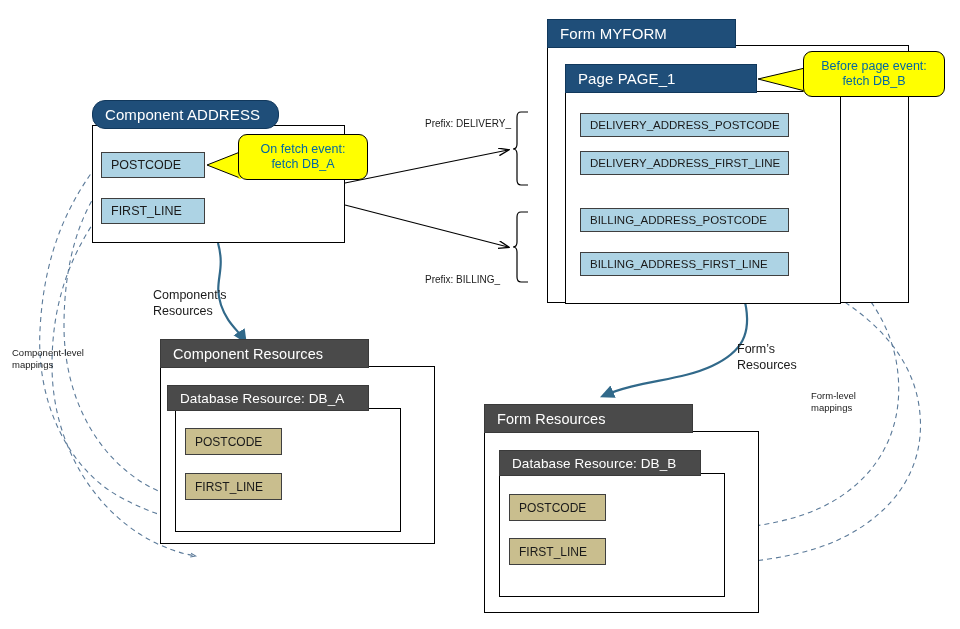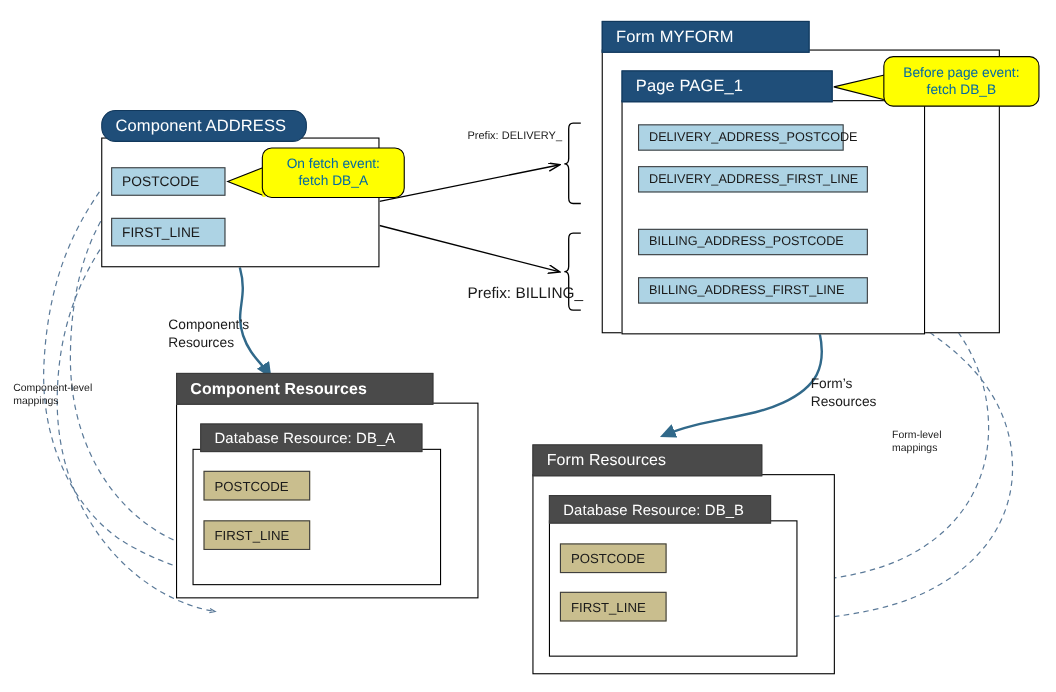--- a/index.html
+++ b/index.html
@@ -156,40 +156,40 @@
   <div class="box" style="left:547px; top:45px; width:362px; height:258px;"></div>
   <div class="titlebar blue" style="left:547px; top:19px; width:189px; height:29px; font-size:15px;">
     <span>Form MYFORM</span>
   </div>
 
   <div class="box" style="left:565px; top:91px; width:276px; height:213px;"></div>
   <div class="titlebar blue" style="left:565px; top:64px; width:192px; height:29px; font-size:15px;">
     <span>Page PAGE_1</span>
   </div>
 
-  <div class="field blue" style="left:580px; top:113px; width:187px; height:24px; font-size:11.5px;">
+  <div class="field blue" style="left:580px; top:113px; width:209px; height:24px; font-size:11.5px;">
     <span>DELIVERY_ADDRESS_POSTCODE</span>
   </div>
   <div class="field blue" style="left:580px; top:151px; width:209px; height:24px; font-size:11.5px;">
     <span>DELIVERY_ADDRESS_FIRST_LINE</span>
   </div>
   <div class="field blue" style="left:580px; top:208px; width:209px; height:24px; font-size:11.5px;">
     <span>BILLING_ADDRESS_POSTCODE</span>
   </div>
   <div class="field blue" style="left:580px; top:252px; width:209px; height:24px; font-size:11.5px;">
     <span>BILLING_ADDRESS_FIRST_LINE</span>
   </div>
 
   <div class="box" style="left:160px; top:366px; width:275px; height:178px;"></div>
-  <div class="titlebar gray" style="left:160px; top:339px; width:234px; height:29px; font-size:14.5px;font-weight:bold;">
+  <div class="titlebar gray" style="left:160px; top:339px; width:209px; height:29px; font-size:14.5px;">
     <span>Component Resources</span>
   </div>
 
   <div class="box" style="left:175px; top:408px; width:226px; height:124px;"></div>
-  <div class="titlebar gray" style="left:182px; top:385px; width:202px; height:26px; font-size:13.5px;">
+  <div class="titlebar gray" style="left:167px; top:385px; width:202px; height:26px; font-size:13.5px;">
     <span>Database Resource: DB_A</span>
   </div>
 
   <div class="field tan" style="left:185px; top:428px; width:97px; height:27px; font-size:12px;">
     <span>POSTCODE</span>
   </div>
   <div class="field tan" style="left:185px; top:473px; width:97px; height:27px; font-size:12px;">
     <span>FIRST_LINE</span>
   </div>
 
@@ -224,21 +224,21 @@
     <span>fetch DB_A</span>
   </div>
 
   <div class="callout" style="left:803px; top:51px; width:142px; height:46px; font-size:12.5px;">
     <span>Before page event:</span>
     <span>fetch DB_B</span>
   </div>
 
   <div class="note" style="left:425px; top:118px; font-size:10px;">Prefix: DELIVERY_</div>
 
-  <div class="note" style="left:425px; top:258px; font-size:14px;">Prefix: BILLING_</div>
+  <div class="note" style="left:425px; top:274px; font-size:10px;">Prefix: BILLING_</div>
 
   <div class="note" style="left:153px; top:288px; font-size:12.5px;">Component’s
 Resources</div>
 
   <div class="note" style="left:703px; top:342px; font-size:12.5px;margin-left:34px;">Form’s
 Resources</div>
 
   <div class="note" style="left:12px; top:347px; font-size:9.5px;">Component-level
 mappings</div>
 

